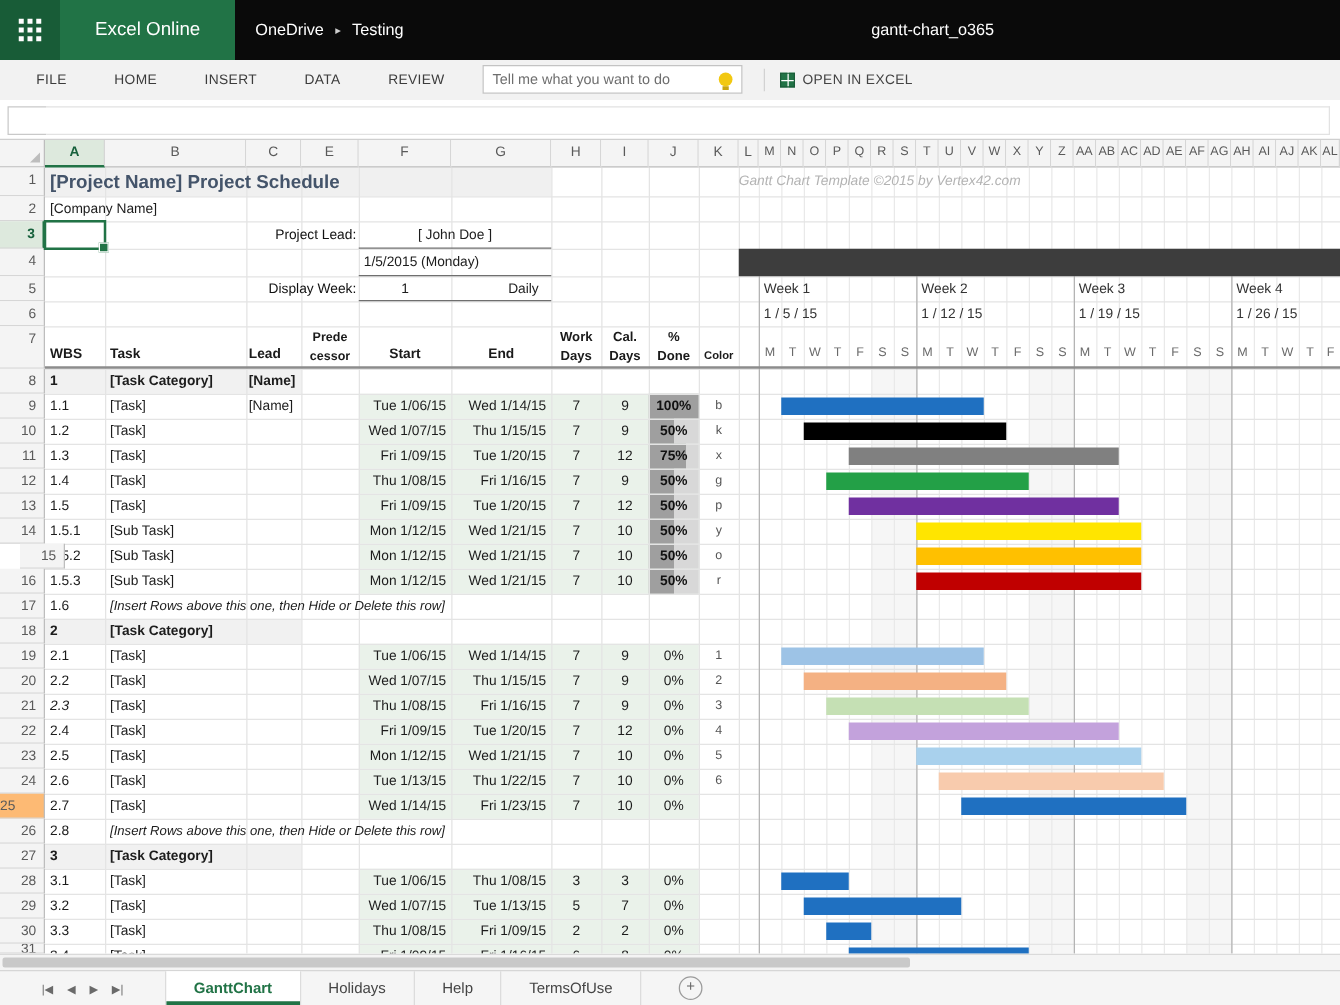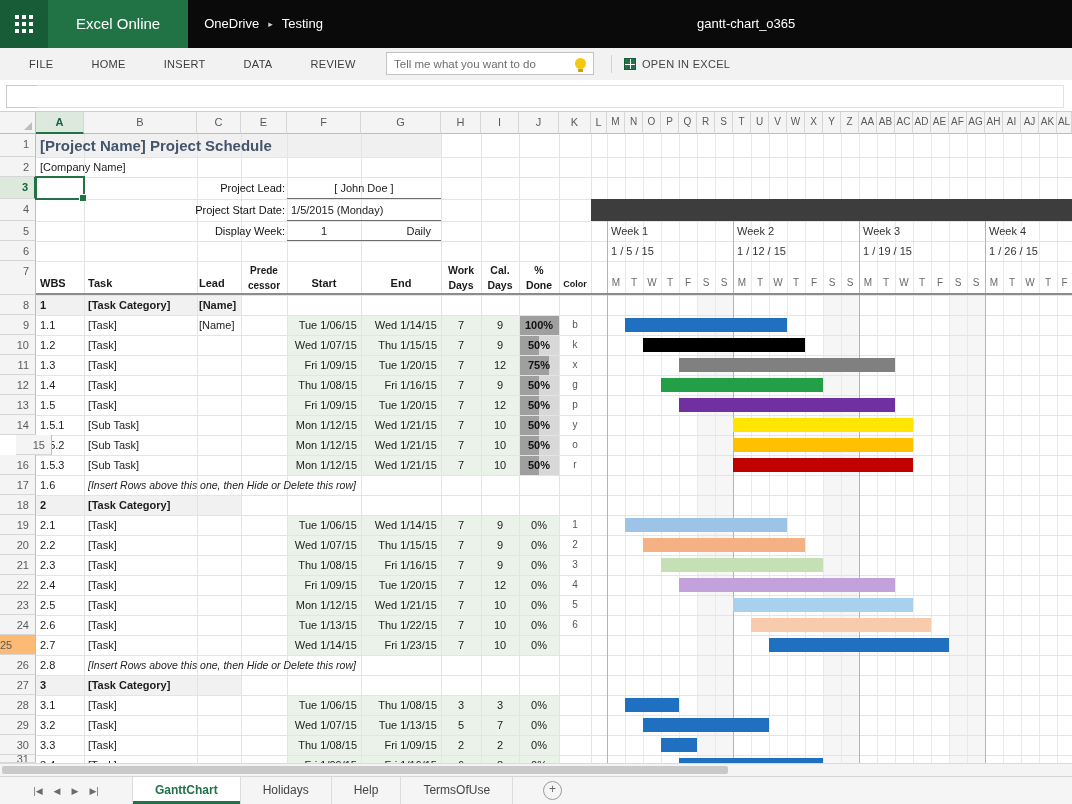--- a/index.html
+++ b/index.html
@@ -229,24 +229,24 @@
       <div style="position: absolute; left: 661px; top: 446px; width: 162px; height: 14px; background: rgb(197, 224, 180);"></div>
       <div style="position: absolute; left: 679px; top: 466px; width: 216px; height: 14px; background: rgb(195, 162, 220);"></div>
       <div style="position: absolute; left: 733px; top: 486px; width: 180px; height: 14px; background: rgb(169, 209, 237);"></div>
       <div style="position: absolute; left: 751px; top: 506px; width: 180px; height: 14px; background: rgb(248, 203, 173);"></div>
       <div style="position: absolute; left: 769px; top: 526px; width: 180px; height: 14px; background: rgb(31, 112, 193);"></div>
       <div style="position: absolute; left: 625px; top: 586px; width: 54px; height: 14px; background: rgb(31, 112, 193);"></div>
       <div style="position: absolute; left: 643px; top: 606px; width: 126px; height: 14px; background: rgb(31, 112, 193);"></div>
       <div style="position: absolute; left: 661px; top: 626px; width: 36px; height: 14px; background: rgb(31, 112, 193);"></div>
       <div style="position: absolute; left: 679px; top: 646px; width: 144px; height: 14px; background: rgb(31, 112, 193);"></div>
       <div style="position: absolute; left: 40px; top: 22px; width: 398px; height: 23px; line-height: 23px; text-align: left; font-size: 15px; color: rgb(68, 84, 106); white-space: nowrap; overflow: hidden; font-weight: 700;">[Project Name] Project Schedule</div>
+      <div style="position: absolute; left: 591px; top: 22px; width: 440px; height: 23px; line-height: 23px; text-align: left; font-size: 11px; color: rgb(179, 179, 179); white-space: nowrap; overflow: hidden; font-style: italic;">Gantt Chart Template ©2015 by Vertex42.com</div>
       <div style="position: absolute; left: 90px; top: 65px; width: 195px; height: 22px; line-height: 22px; text-align: right; font-size: 11px; color: rgb(17, 17, 17); white-space: nowrap; overflow: hidden;">Project Lead:</div>
       <div style="position: absolute; left: 40px; top: 45px; width: 220px; height: 20px; line-height: 20px; text-align: left; font-size: 11px; color: rgb(28, 28, 28); white-space: nowrap; overflow: hidden;">[Company Name]</div>
       <div style="position: absolute; left: 293px; top: 65px; width: 142px; height: 26px; line-height: 22px; text-align: center; font-size: 11px; color: rgb(28, 28, 28); white-space: nowrap; overflow: hidden;">[ John Doe ]</div>
-      <div style="position: absolute; left: 90px; top: 87px; width: 195px; height: 22px; line-height: 22px; text-align: right; font-size: 11px; color: rgb(17, 17, 17); white-space: nowrap; overflow: hidden;">Project Start Date:</div>
       <div style="position: absolute; left: 291px; top: 87px; width: 146px; height: 22px; line-height: 22px; text-align: left; font-size: 11px; color: rgb(28, 28, 28); white-space: nowrap; overflow: hidden;">1/5/2015 (Monday)</div>
       <div style="position: absolute; left: 90px; top: 109px; width: 195px; height: 20px; line-height: 20px; text-align: right; font-size: 11px; color: rgb(17, 17, 17); white-space: nowrap; overflow: hidden;">Display Week:</div>
       <div style="position: absolute; left: 287px; top: 109px; width: 74px; height: 20px; line-height: 20px; text-align: center; font-size: 11px; color: rgb(28, 28, 28); white-space: nowrap; overflow: hidden;">1</div>
       <div style="position: absolute; left: 361px; top: 109px; width: 76px; height: 20px; line-height: 20px; text-align: right; font-size: 11px; color: rgb(28, 28, 28); white-space: nowrap; overflow: hidden; padding-right: 6px; box-sizing: border-box;">Daily</div>
       <div style="position: absolute; left: 611px; top: 109px; width: 100px; height: 20px; line-height: 20px; text-align: left; font-size: 11px; color: rgb(51, 51, 51); white-space: nowrap; overflow: hidden;">Week 1</div>
       <div style="position: absolute; left: 611px; top: 129px; width: 100px; height: 20px; line-height: 20px; text-align: left; font-size: 11px; color: rgb(51, 51, 51); white-space: nowrap; overflow: hidden;">1 / 5 / 15</div>
       <div style="position: absolute; left: 737px; top: 109px; width: 100px; height: 20px; line-height: 20px; text-align: left; font-size: 11px; color: rgb(51, 51, 51); white-space: nowrap; overflow: hidden;">Week 2</div>
       <div style="position: absolute; left: 737px; top: 129px; width: 100px; height: 20px; line-height: 20px; text-align: left; font-size: 11px; color: rgb(51, 51, 51); white-space: nowrap; overflow: hidden;">1 / 12 / 15</div>
       <div style="position: absolute; left: 863px; top: 109px; width: 100px; height: 20px; line-height: 20px; text-align: left; font-size: 11px; color: rgb(51, 51, 51); white-space: nowrap; overflow: hidden;">Week 3</div>
       <div style="position: absolute; left: 863px; top: 129px; width: 100px; height: 20px; line-height: 20px; text-align: left; font-size: 11px; color: rgb(51, 51, 51); white-space: nowrap; overflow: hidden;">1 / 19 / 15</div>
@@ -373,21 +373,21 @@
       <div style="position: absolute; left: 519px; top: 403px; width: 40px; height: 20px; line-height: 20px; text-align: center; font-size: 11px; color: rgb(28, 28, 28); white-space: nowrap; overflow: hidden;">0%</div>
       <div style="position: absolute; left: 559px; top: 403px; width: 32px; height: 20px; line-height: 20px; text-align: center; font-size: 10px; color: rgb(85, 85, 85); white-space: nowrap; overflow: hidden;">1</div>
       <div style="position: absolute; left: 40px; top: 423px; width: 44px; height: 20px; line-height: 20px; text-align: left; font-size: 11px; color: rgb(28, 28, 28); white-space: nowrap; overflow: hidden;">2.2</div>
       <div style="position: absolute; left: 88px; top: 423px; width: 150px; height: 20px; line-height: 20px; text-align: left; font-size: 11px; color: rgb(28, 28, 28); white-space: nowrap; overflow: hidden;">[Task]</div>
       <div style="position: absolute; left: 289px; top: 423px; width: 68px; height: 20px; line-height: 20px; text-align: right; font-size: 11px; color: rgb(28, 28, 28); white-space: nowrap; overflow: hidden;">Wed 1/07/15</div>
       <div style="position: absolute; left: 363px; top: 423px; width: 74px; height: 20px; line-height: 20px; text-align: right; font-size: 11px; color: rgb(28, 28, 28); white-space: nowrap; overflow: hidden;">Thu 1/15/15</div>
       <div style="position: absolute; left: 441px; top: 423px; width: 40px; height: 20px; line-height: 20px; text-align: center; font-size: 11px; color: rgb(28, 28, 28); white-space: nowrap; overflow: hidden;">7</div>
       <div style="position: absolute; left: 481px; top: 423px; width: 38px; height: 20px; line-height: 20px; text-align: center; font-size: 11px; color: rgb(28, 28, 28); white-space: nowrap; overflow: hidden;">9</div>
       <div style="position: absolute; left: 519px; top: 423px; width: 40px; height: 20px; line-height: 20px; text-align: center; font-size: 11px; color: rgb(28, 28, 28); white-space: nowrap; overflow: hidden;">0%</div>
       <div style="position: absolute; left: 559px; top: 423px; width: 32px; height: 20px; line-height: 20px; text-align: center; font-size: 10px; color: rgb(85, 85, 85); white-space: nowrap; overflow: hidden;">2</div>
-      <div style="position: absolute; left: 40px; top: 443px; width: 44px; height: 20px; line-height: 20px; text-align: left; font-size: 11px; color: rgb(28, 28, 28); white-space: nowrap; overflow: hidden;">2.3</div>
+      <div style="position: absolute; left: 40px; top: 443px; width: 44px; height: 20px; line-height: 20px; text-align: left; font-size: 11px; color: rgb(28, 28, 28); white-space: nowrap; overflow: hidden; font-style: italic;">2.3</div>
       <div style="position: absolute; left: 88px; top: 443px; width: 150px; height: 20px; line-height: 20px; text-align: left; font-size: 11px; color: rgb(28, 28, 28); white-space: nowrap; overflow: hidden;">[Task]</div>
       <div style="position: absolute; left: 289px; top: 443px; width: 68px; height: 20px; line-height: 20px; text-align: right; font-size: 11px; color: rgb(28, 28, 28); white-space: nowrap; overflow: hidden;">Thu 1/08/15</div>
       <div style="position: absolute; left: 363px; top: 443px; width: 74px; height: 20px; line-height: 20px; text-align: right; font-size: 11px; color: rgb(28, 28, 28); white-space: nowrap; overflow: hidden;">Fri 1/16/15</div>
       <div style="position: absolute; left: 441px; top: 443px; width: 40px; height: 20px; line-height: 20px; text-align: center; font-size: 11px; color: rgb(28, 28, 28); white-space: nowrap; overflow: hidden;">7</div>
       <div style="position: absolute; left: 481px; top: 443px; width: 38px; height: 20px; line-height: 20px; text-align: center; font-size: 11px; color: rgb(28, 28, 28); white-space: nowrap; overflow: hidden;">9</div>
       <div style="position: absolute; left: 519px; top: 443px; width: 40px; height: 20px; line-height: 20px; text-align: center; font-size: 11px; color: rgb(28, 28, 28); white-space: nowrap; overflow: hidden;">0%</div>
       <div style="position: absolute; left: 559px; top: 443px; width: 32px; height: 20px; line-height: 20px; text-align: center; font-size: 10px; color: rgb(85, 85, 85); white-space: nowrap; overflow: hidden;">3</div>
       <div style="position: absolute; left: 40px; top: 463px; width: 44px; height: 20px; line-height: 20px; text-align: left; font-size: 11px; color: rgb(28, 28, 28); white-space: nowrap; overflow: hidden;">2.4</div>
       <div style="position: absolute; left: 88px; top: 463px; width: 150px; height: 20px; line-height: 20px; text-align: left; font-size: 11px; color: rgb(28, 28, 28); white-space: nowrap; overflow: hidden;">[Task]</div>
       <div style="position: absolute; left: 289px; top: 463px; width: 68px; height: 20px; line-height: 20px; text-align: right; font-size: 11px; color: rgb(28, 28, 28); white-space: nowrap; overflow: hidden;">Fri 1/09/15</div>

